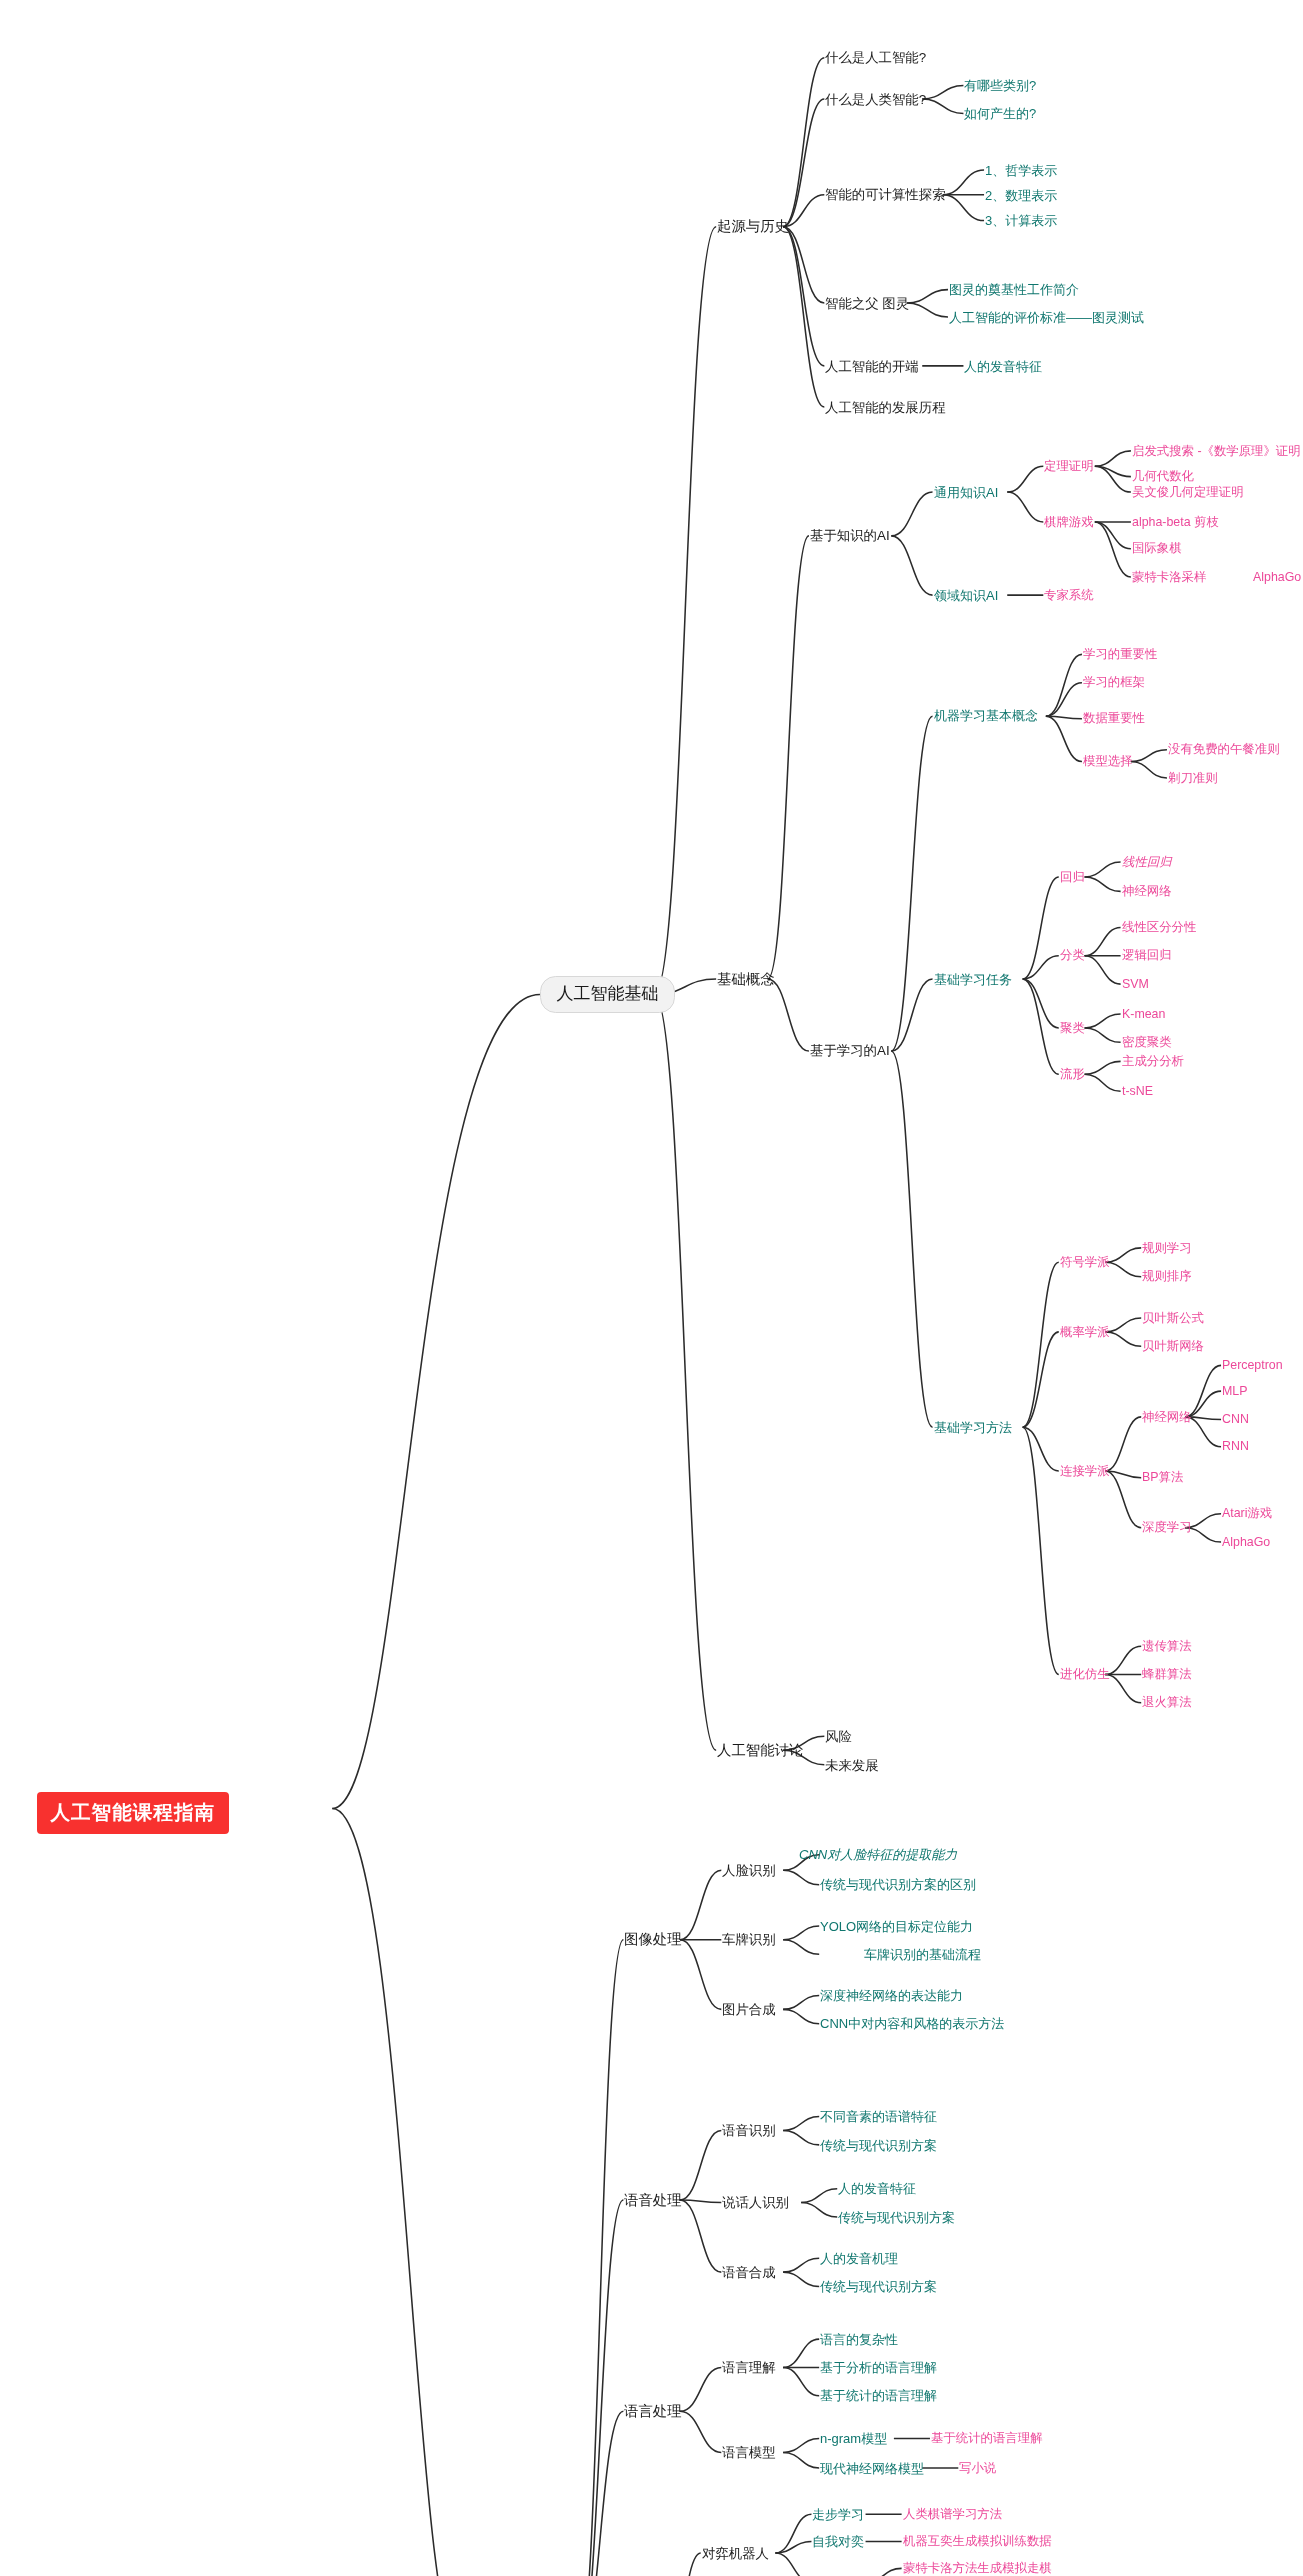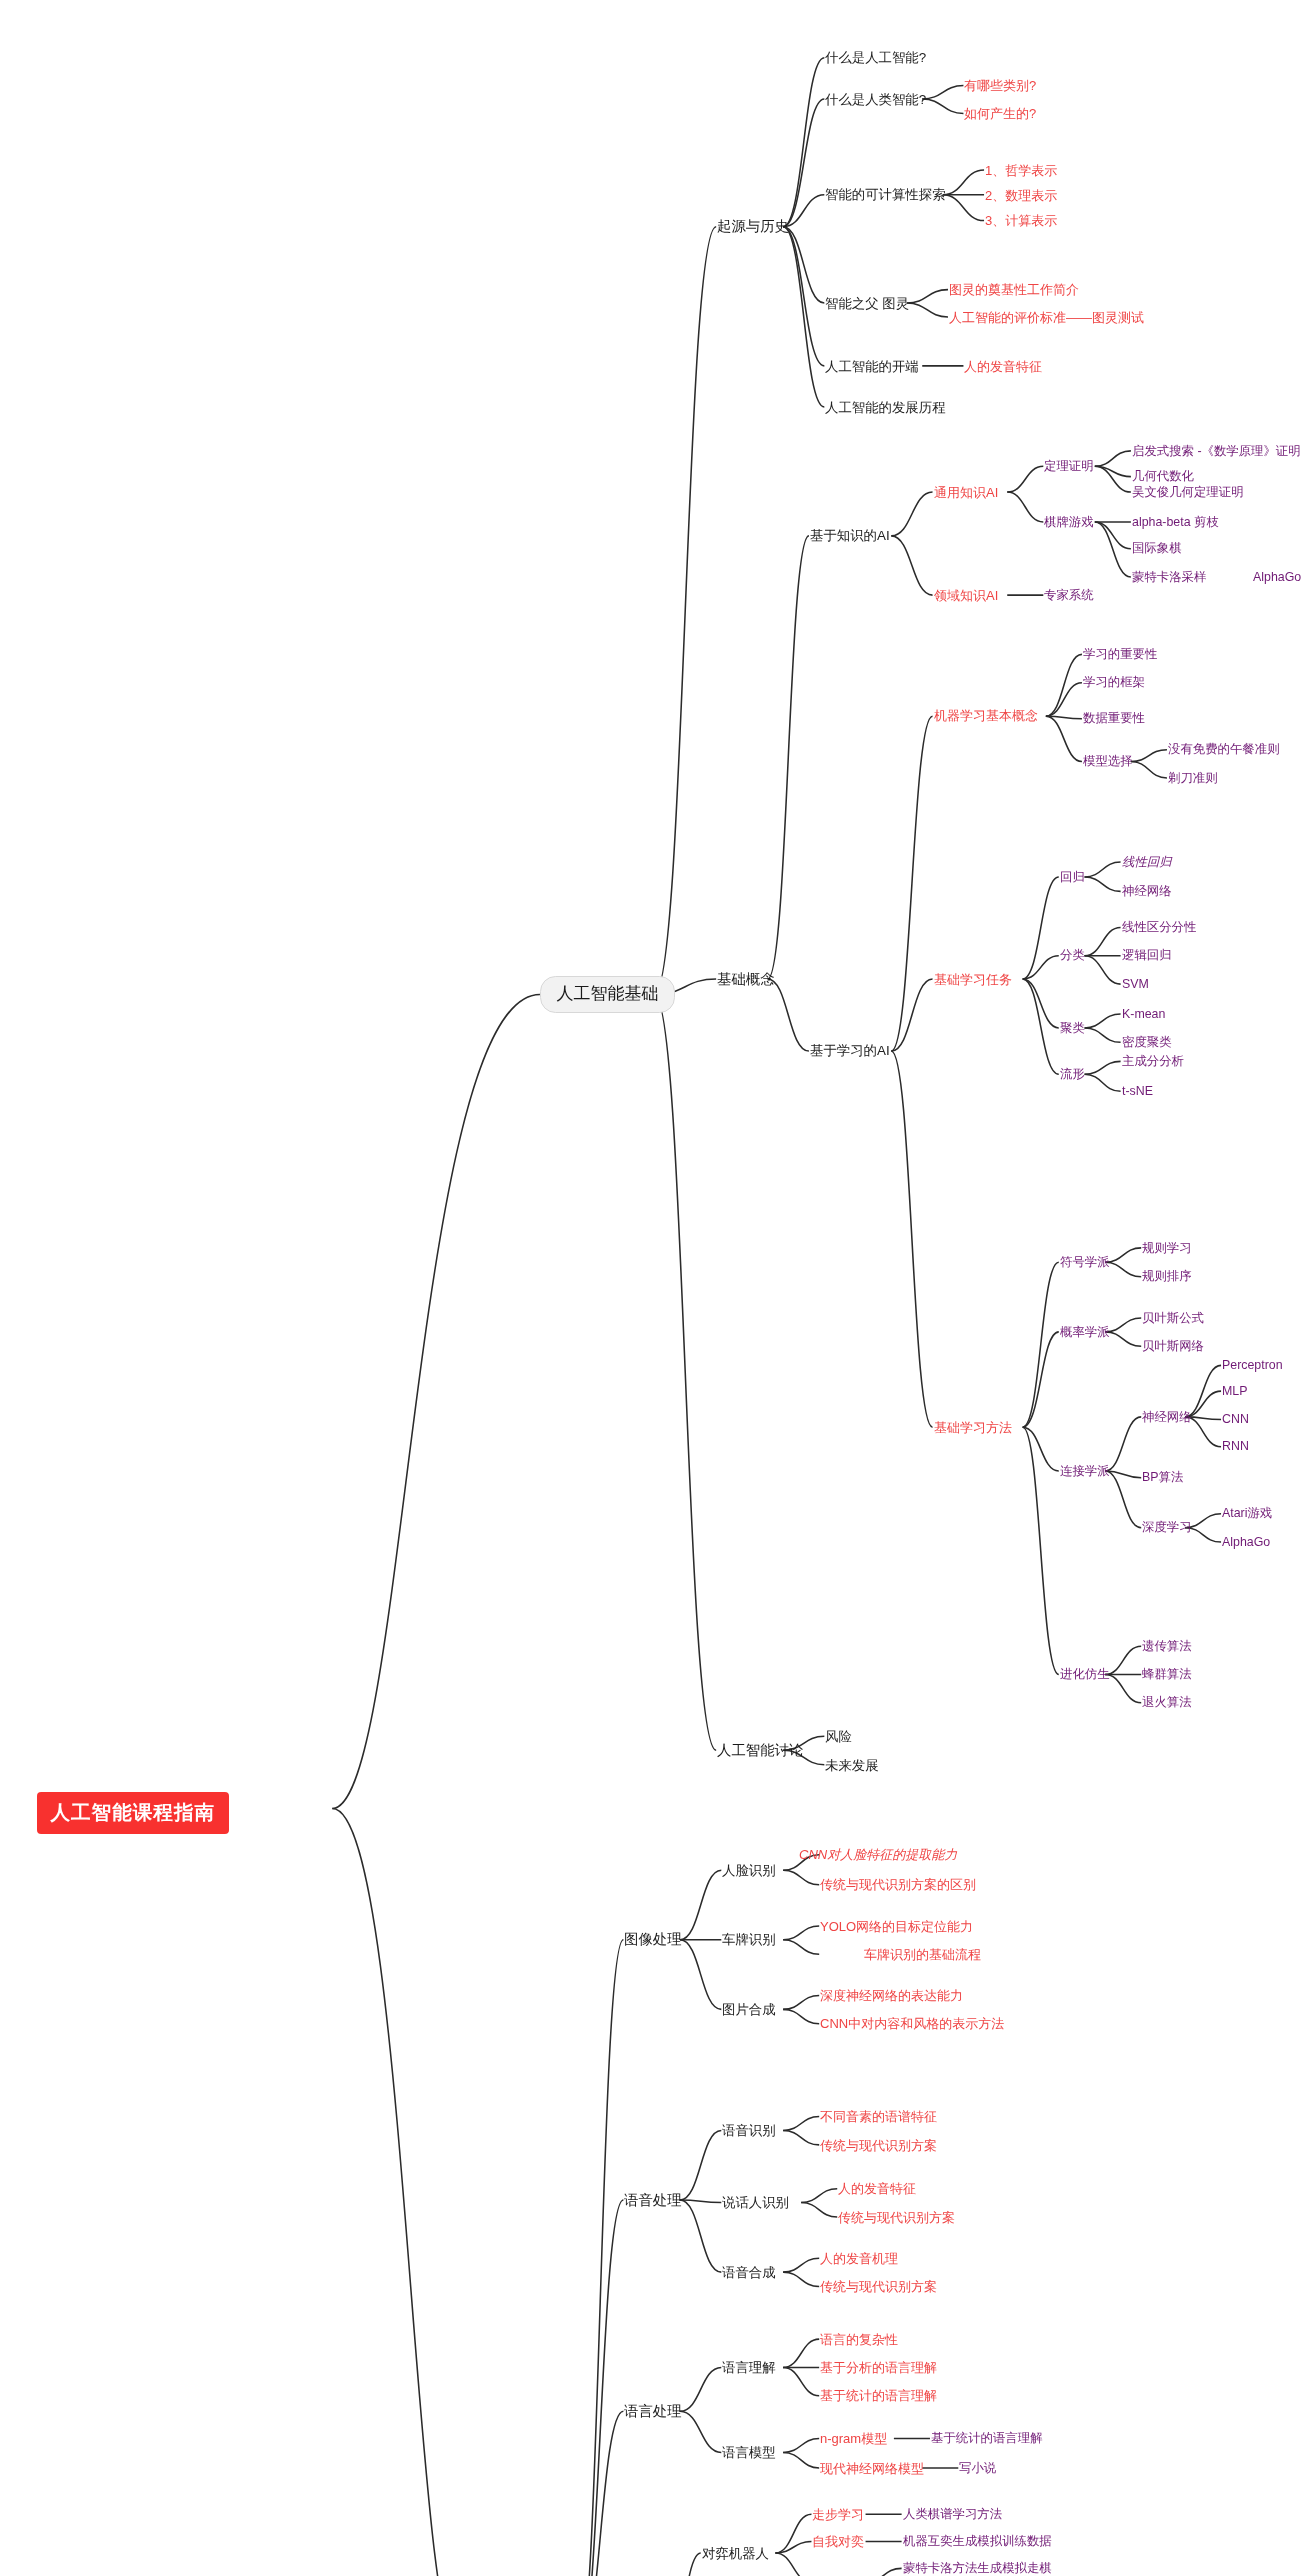--- a/index.html
+++ b/index.html
@@ -55,27 +55,27 @@
   }
   
   .n-l3 {
     font-size: 13.4px;
     color: #222222;
     padding: 1.5px 1px;
   }
   
   .n-l4 {
     font-size: 13px;
-    color: #ef4444;
+    color: #0f766e;
     padding: 1px 1px;
   }
   
   .n-l5 {
     font-size: 12.4px;
-    color: #701a75;
+    color: #ec4899;
     padding: 1px 1px;
   }
 </style>
 </head>
 <body>
 
 <div id="canvas">
 
   <svg class="links" viewBox="0 0 2531 6797">
     <g fill="none" stroke="#2b2b2b" stroke-width="3">

